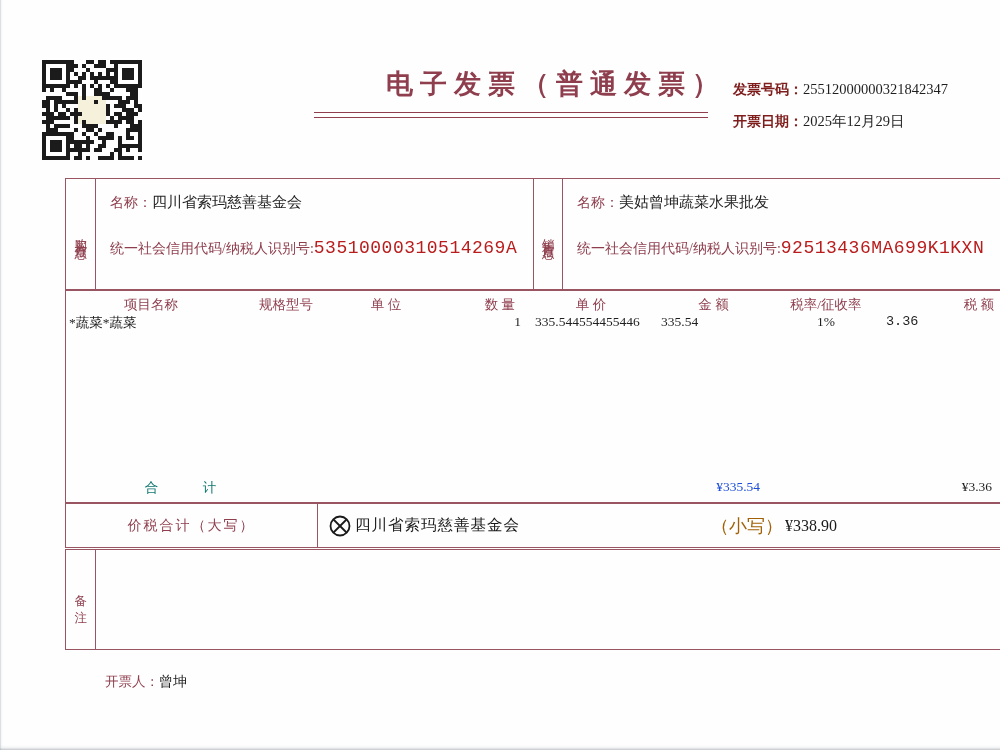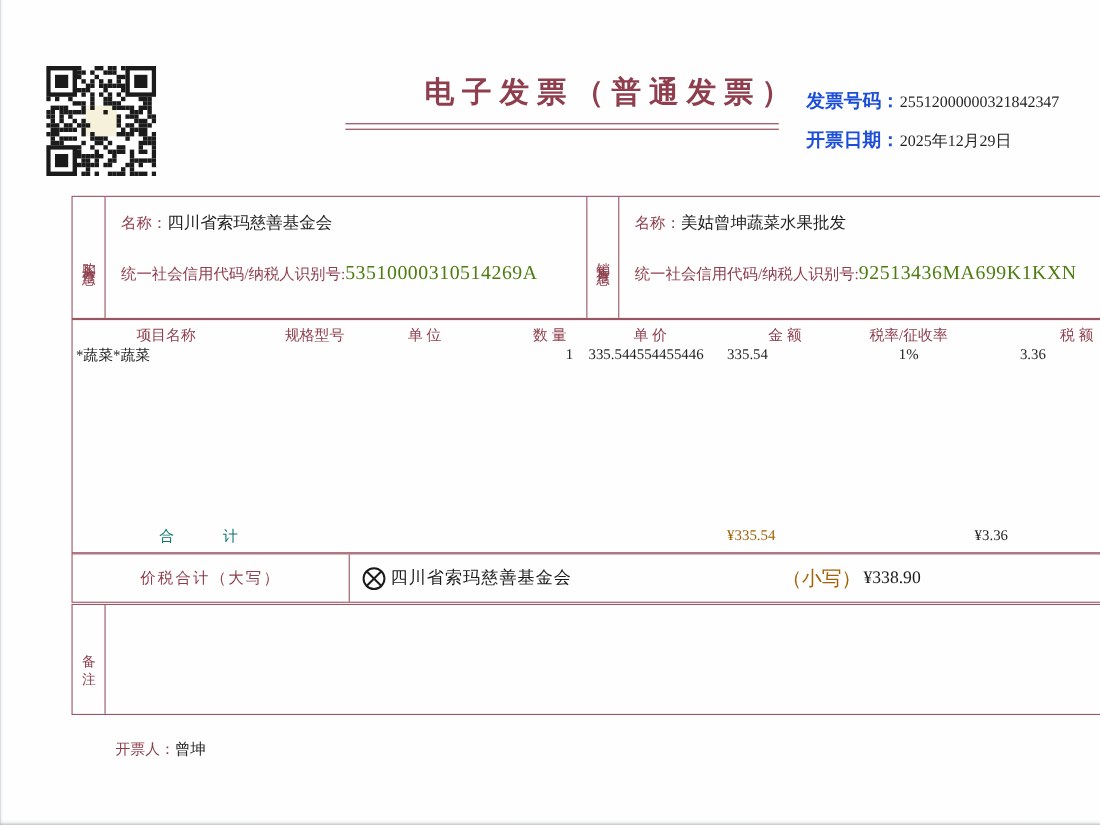--- a/index.html
+++ b/index.html
@@ -15,58 +15,58 @@
     background:linear-gradient(0deg, rgba(150,156,162,.55), rgba(200,205,210,.2), transparent); }
 
   
   .qr { position:absolute; left:42px; top:60px; width:100px; height:100px; }
   .title-wrap { position:absolute; left:296px; top:66px; width:430px; text-align:right; }
   .title { font-size:27px; font-weight:700; letter-spacing:7px; color:#8e3e4d; white-space:nowrap; }
   .double-rule { margin:10px auto 0; width:394px; height:6px;
     border-top:1.6px solid #8e3e4d; border-bottom:1.6px solid #8e3e4d; }
   .meta { position:absolute; left:733px; top:80px; width:250px; }
   .meta-row { margin-bottom:13px; white-space:nowrap; }
-  .meta-lbl { font-size:17px; font-weight:700; color:#1d4ed8; }
+  .meta-lbl { font-size:14px; font-weight:700; color:#7f1d1d; }
   .meta-val { font-size:14.5px; color:#1f1f1f; }
 
   
   .bx { position:absolute; left:33px; width:936px; border:1.5px solid #9a5562; background:transparent;margin-left:32px; }
   .party-box { top:178px; height:112px; display:flex; }
   .vcell { width:30px; border-right:1.5px solid #9a5562; display:flex; align-items:center; justify-content:center; }
   .vtext { writing-mode:vertical-rl; text-orientation:upright; font-size:12.5px; color:#8e3e4d; letter-spacing:2px; line-height:1; }
   .party-content { position:relative; flex:1; }
   .party-divider { width:30px; border-left:1.5px solid #9a5562; border-right:1.5px solid #9a5562;
     display:flex; align-items:center; justify-content:center; }
   .prow-name { position:absolute; left:14px; top:14px; white-space:nowrap; }
   .prow-id { position:absolute; left:14px; top:59px; white-space:nowrap; }
   .flbl { font-size:14px; color:#8e3e4d; }
   .fval { font-size:15px; color:#1f1f1f; }
-  .idval { font-family:Liberation Serif, serif; font-size:18px; letter-spacing:.5px; color:#4d7c0f; }
+  .idval { font-family:Liberation Mono, monospace; font-size:18px; letter-spacing:.5px; color:#b91c1c; }
 
   
   .items-box { top:290px; height:213px; }
   .trow { display:flex; width:100%; white-space:nowrap; }
   .thead { padding-top:5px; }
   .thead span { font-size:13.5px; color:#8e3e4d; }
   .tdata span { font-size:13.5px; color:#1f1f1f; }
   .c1 { width:170px; } .c2 { width:100px; } .c3 { width:100px; } .c4 { width:85px; }
   .c5 { width:140px; } .c6 { width:105px; } .c7 { width:120px; } .c8 { flex:1; }
   .tc { text-align:center; }
   .thead .c4, .thead .c8 { text-align:right; padding-right:6px; }
   .tdata .c1 { padding-left:3px; }
   .tdata .c4 { text-align:right; }
   .tdata .c5 { padding-left:14px; }
   .tdata .c6 { padding-right:6px; }
   .tdata .c7 { text-align:center; }
-  .tdata .c8 { text-align:center; padding-right:8px; }
+  .tdata .c8 { text-align:left; padding-right:8px;font-family:Liberation Mono, monospace; }
   .total-row { position:absolute; left:0; bottom:5px; width:100%; display:flex; }
   .total-row span { font-size:13.5px; }
   .total-label { color:#0f766e; text-align:center; padding-left:60px; letter-spacing:1px; }
-  .total-amt { text-align:left; padding-right:6px; color:#a16207; }
-  .total-tax { padding-right:8px; color:#1f1f1f; }
+  .total-amt { text-align:right; padding-right:6px; color:#1d4ed8; }
+  .total-tax { text-align:right; padding-right:8px; color:#1f1f1f; }
 
   
   .summary-box { top:503px; height:45px; display:flex; }
   .sum-left { width:252px; border-right:1.5px solid #9a5562; display:flex; align-items:center; justify-content:center; }
   .sum-left span { font-size:14px; color:#8e3e4d; letter-spacing:2px; }
   .sum-right { position:relative; flex:1; display:flex; align-items:center; padding-left:10px; }
   .cx-icon { width:24px; height:24px; margin-right:3px; flex:0 0 auto; }
   .words { font-size:15.5px; color:#1a1a1a; letter-spacing:1px; }
   .small-group { position:absolute; left:393px; top:0; height:100%; display:flex; align-items:center; white-space:nowrap; }
   .small-lbl { font-size:18px; color:#a16207; }

